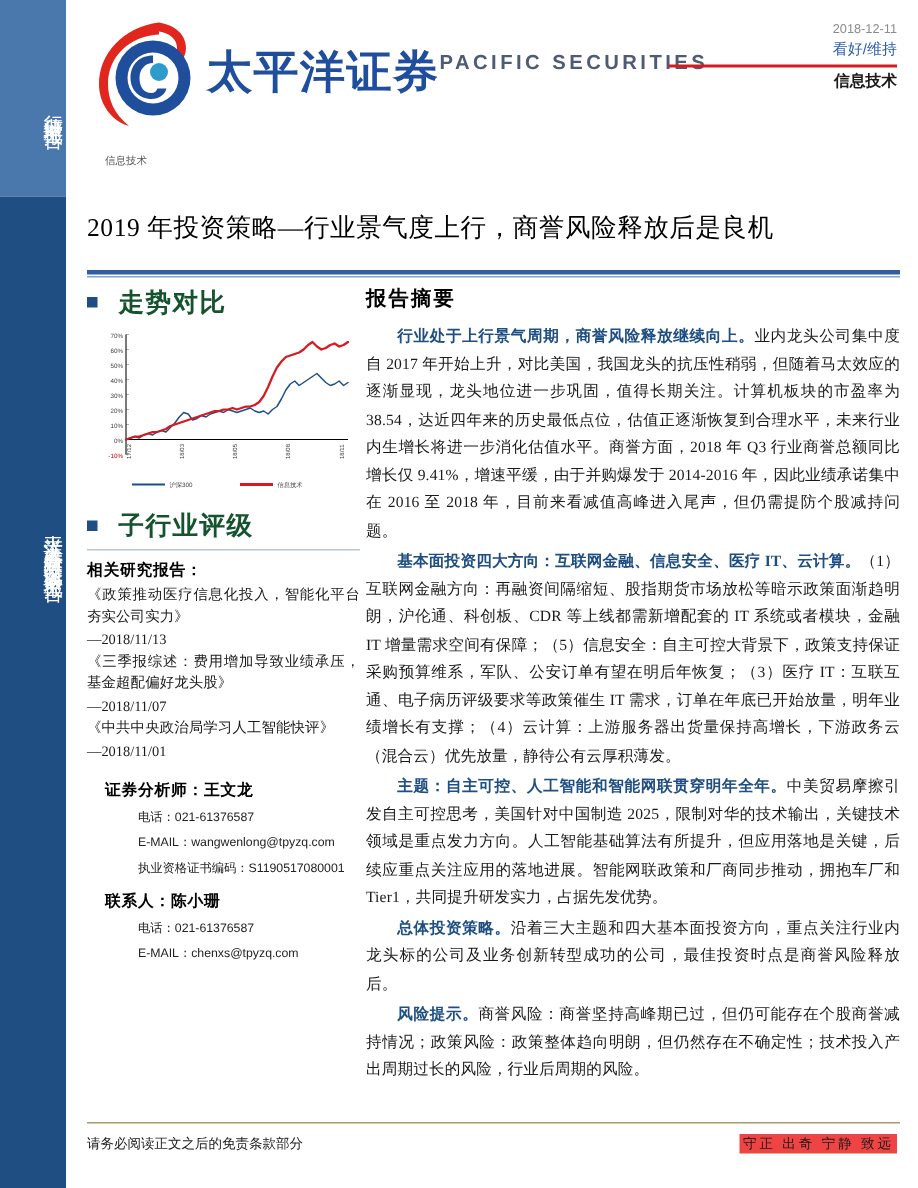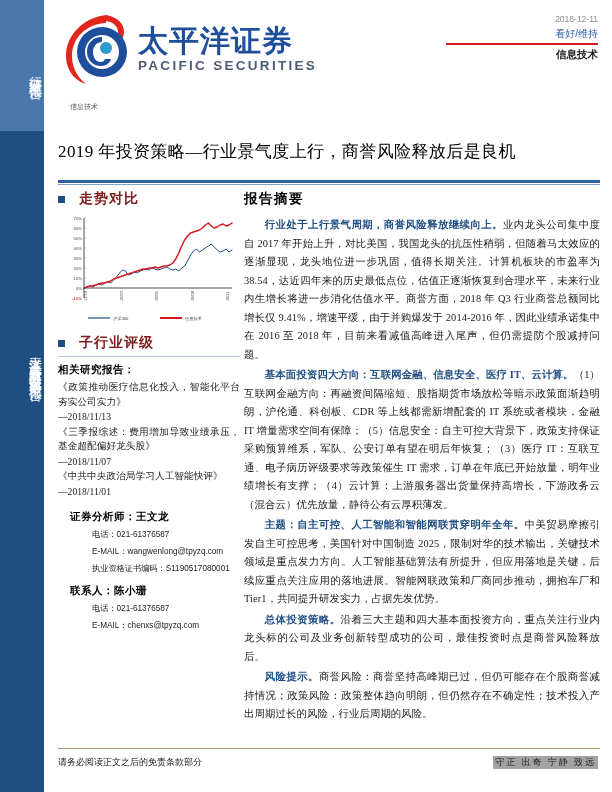--- a/index.html
+++ b/index.html
@@ -95,21 +95,21 @@
   }
   .logo-mark {
     width: 72px;
     height: 74px;
     position: relative;
     flex: 0 0 auto;
   }
   .logo-text {
     margin-left: 4px;
     display: flex;
-    flex-direction: column;
+    flex-direction: row;
     justify-content: center;
   }
   .logo-cn {
     font-family: "Liberation Sans", "DejaVu Sans", sans-serif;
     font-size: 30px;
     font-weight: bold;
     color: #1f4e9c;
     letter-spacing: 1px;
     line-height: 1.05;
   }
@@ -226,23 +226,23 @@
     margin-bottom: 4px;
   }
   .bullet-sq {
     width: 7px;
     height: 7px;
     background: #1f4e82;
     flex: 0 0 auto;
     margin-right: 14px;
   }
   .sec-head-label {
-    font-size: 14px;
-    font-weight: bold;
-    color: #7f1d1d;
+    font-size: 17px;
+    font-weight: bold;
+    color: #14532d;
     letter-spacing: 1px;
     font-family: Liberation Serif, serif;
   }
   .sec-rule {
     height: 1px;
     background: #b9c6d6;
     margin: 3px 0 6px 0;
   }
 
   
@@ -331,21 +331,21 @@
     top: 756px;
     font-size: 9px;
     color: #1a1a1a;
   }
   .footer-right {
     position: absolute;
     right: 14px;
     top: 756px;
     font-size: 9px;
     color: #1a1a1a;
-    background: #a3a3a3;
+    background: #ef4444;
     padding: 0 2px;
     letter-spacing: 2px;
   }
 </style>
 </head>
 <body>
 
 <div class="sidebar">
   <div class="sidebar-top"></div>
   <div class="sidebar-bottom"></div>

